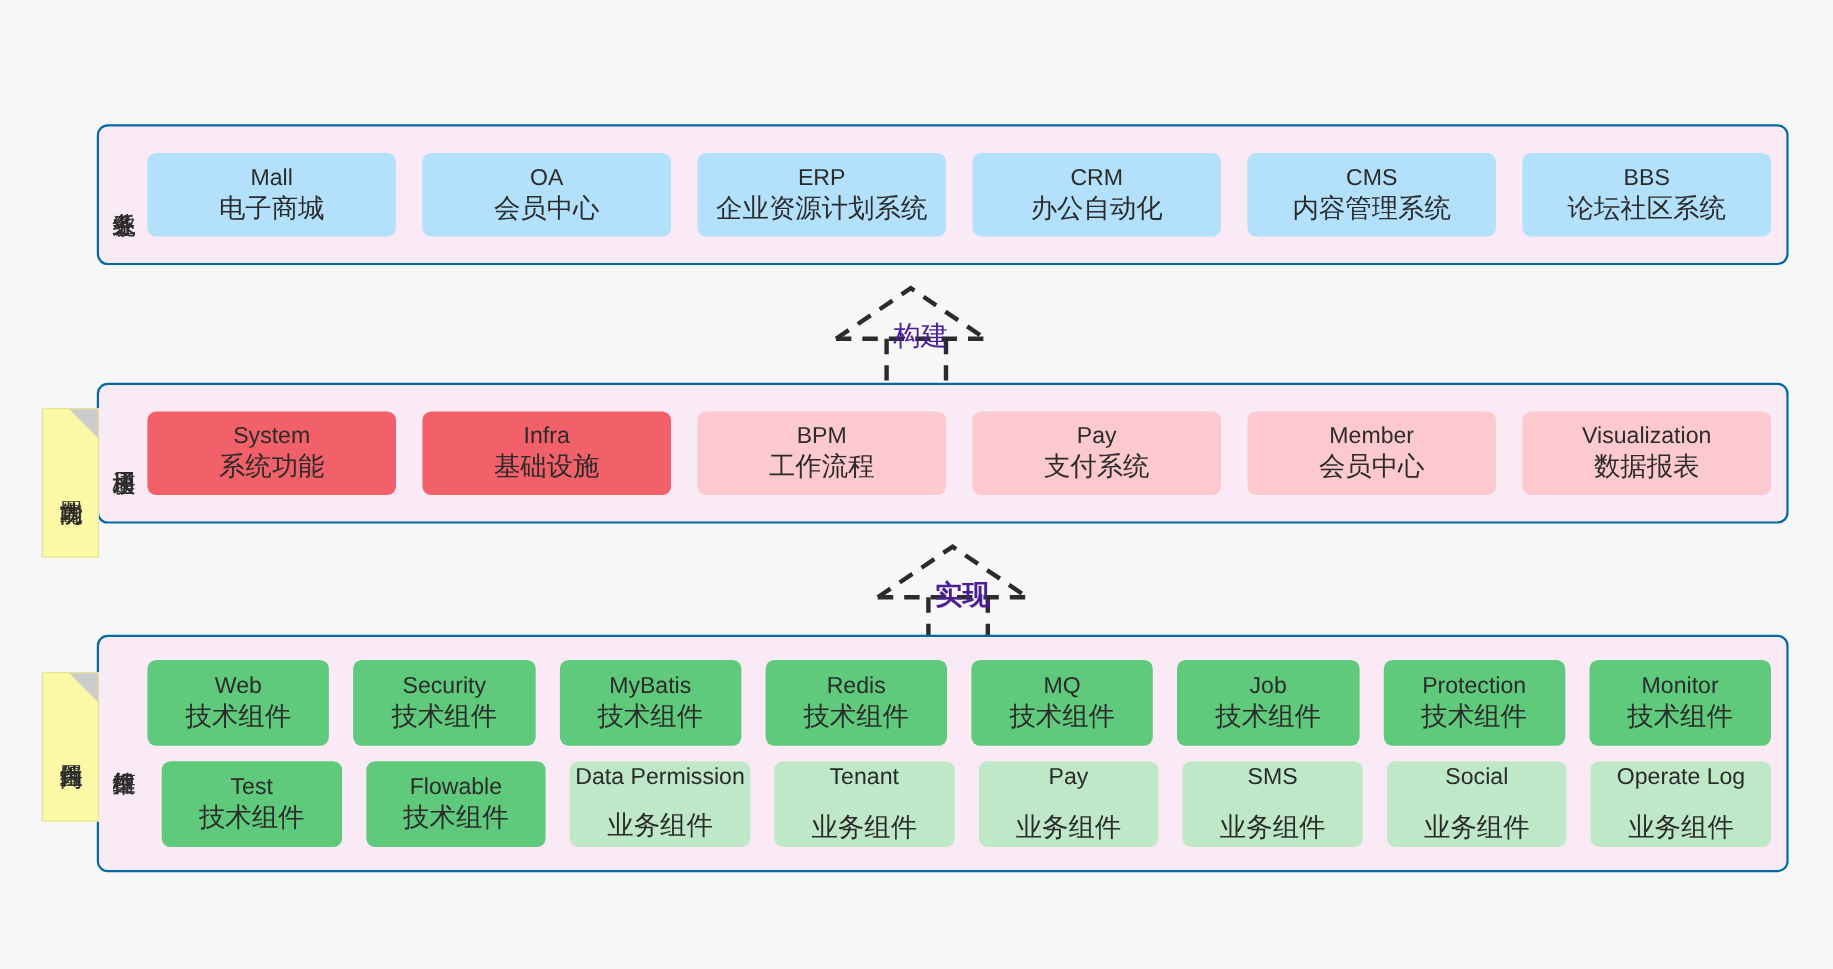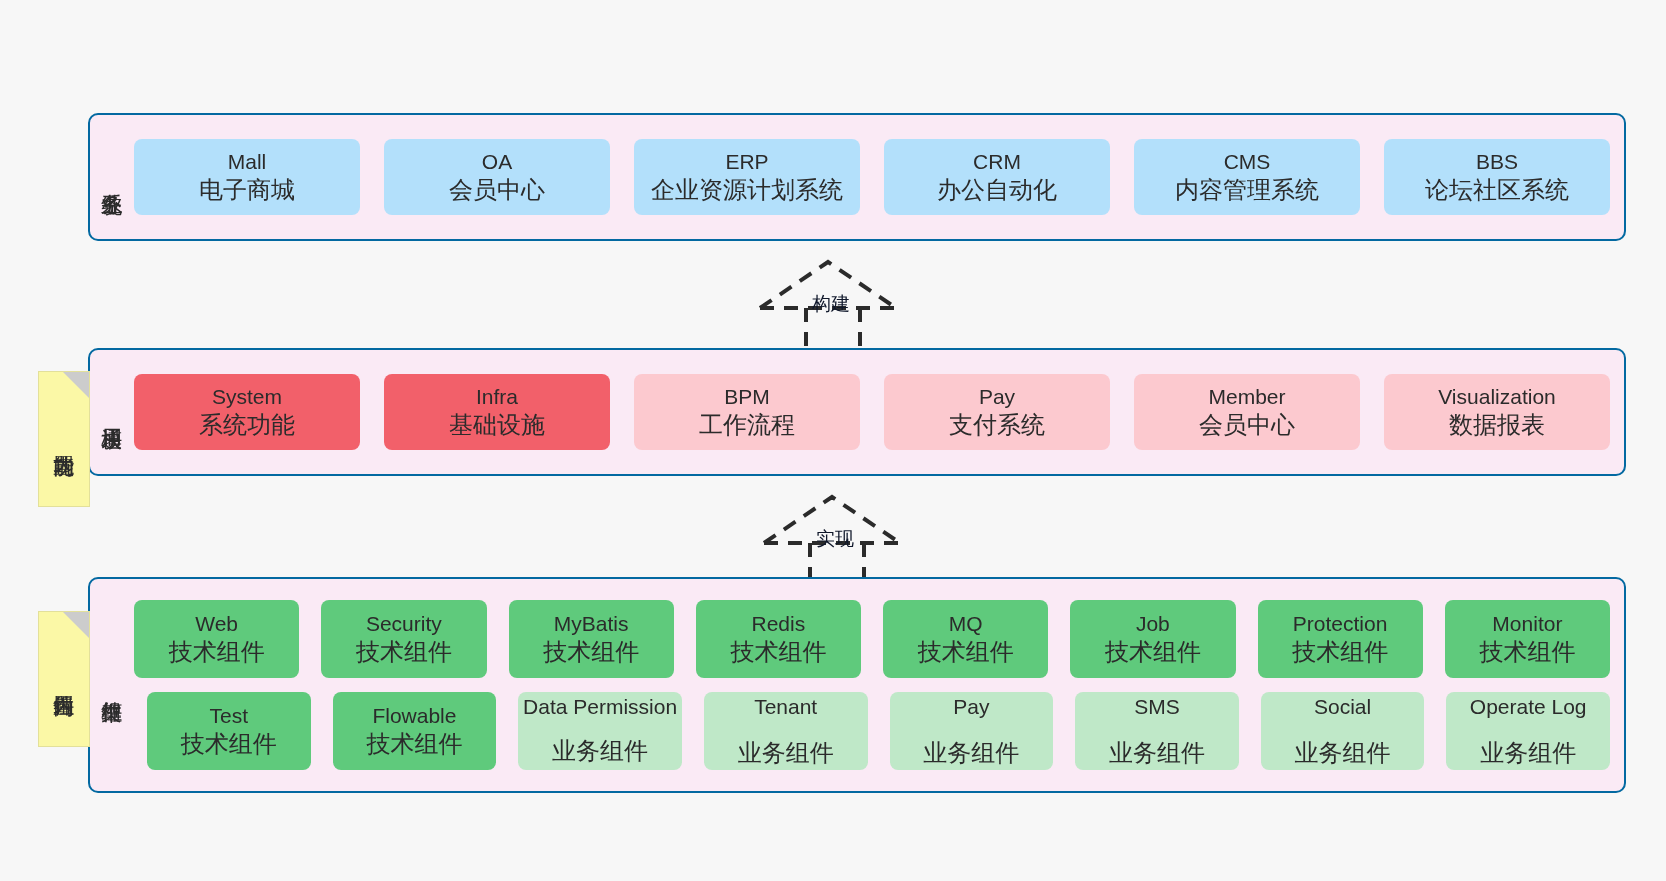--- a/index.html
+++ b/index.html
@@ -121,23 +121,23 @@
     border-left: 26px solid transparent;
   }
 
   
   .connector {
     position: absolute;
   }
   .connector svg { display: block; }
   .connector .conn-label {
     position: absolute;
-    font-size: 19px;
+    font-size: 25px;
     line-height: 1;
-    color: #0f172a;
+    color: #4c1d95;
     white-space: nowrap;
     background: transparent;
   }
 </style>
 </head>
 <body>
 
 <div id="canvas">
 
   <div class="layer" id="layer-business-system" style="left:88px; top:113px; width:1538px; height:128px;">
@@ -215,21 +215,21 @@
         </div>
       </div>
     </div>
   </div>
 
   <div class="note" style="left:38px; top:371px; width:52px; height:136px;">
     <span class="fold"></span>
     <span>内置功能</span>
   </div>
 
-  <div class="connector" style="left:756px; top:491px; width:160px; height:92px;">
+  <div class="connector" style="left:790px; top:491px; width:160px; height:92px;font-weight:bold;">
     <svg width="160" height="92" viewBox="0 0 160 92">
       <polyline points="8,52 76,6 144,52" fill="none" stroke="#2b2b2b" stroke-width="4" stroke-dasharray="14 10" stroke-linecap="butt"></polyline>
       <line x1="8" y1="52" x2="144" y2="52" stroke="#2b2b2b" stroke-width="4" stroke-dasharray="14 10"></line>
       <line x1="54" y1="52" x2="54" y2="92" stroke="#2b2b2b" stroke-width="4" stroke-dasharray="14 10"></line>
       <line x1="108" y1="52" x2="108" y2="92" stroke="#2b2b2b" stroke-width="4" stroke-dasharray="14 10"></line>
     </svg>
     <span class="conn-label" style="left:60px; top:38px;">实现</span>
   </div>
 
   <div class="layer" id="layer-framework-component" style="left:88px; top:577px; width:1538px; height:216px;">

